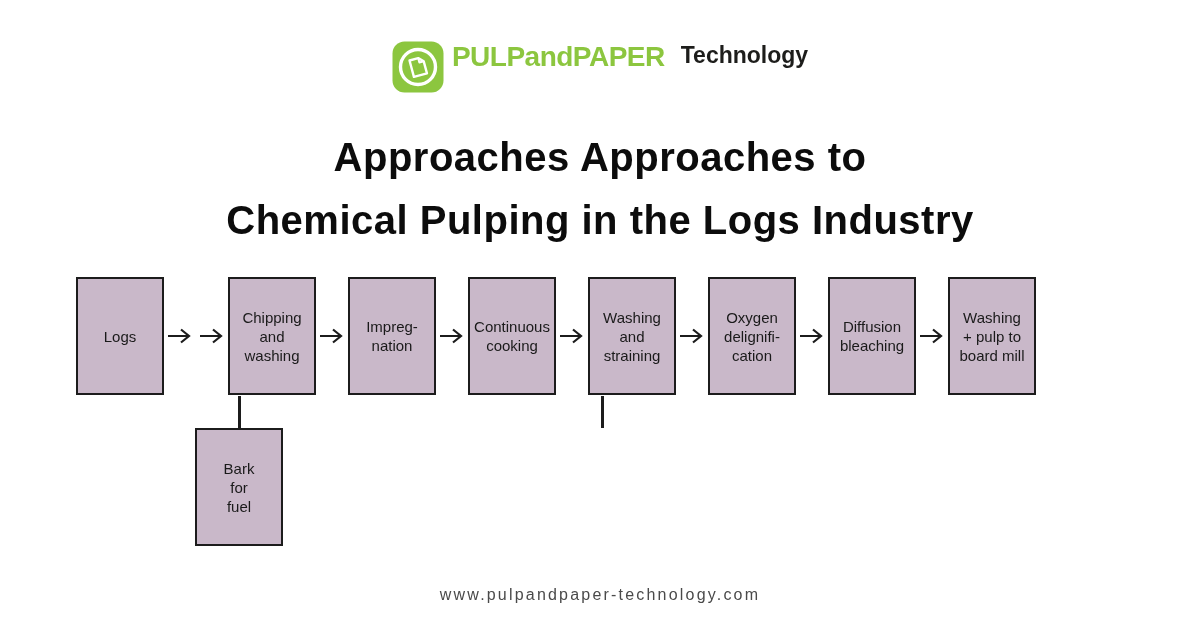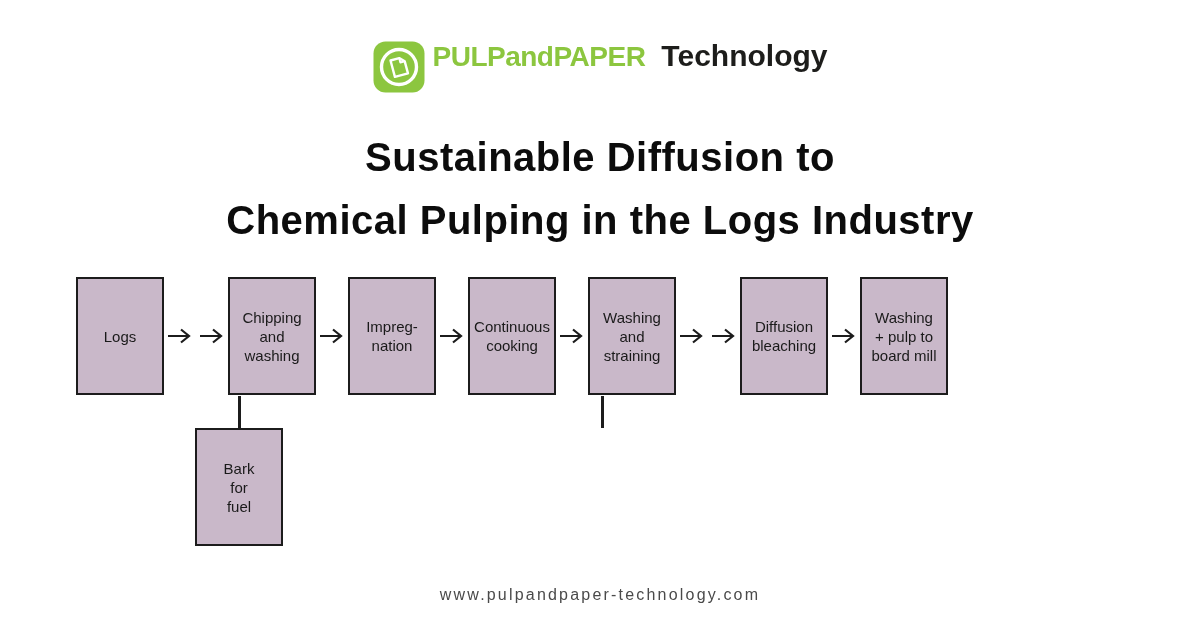--- a/index.html
+++ b/index.html
@@ -15,21 +15,21 @@
   }
   .canvas { position:absolute; left:0; top:0; width:1200px; height:630px; background:#ffffff; }
 
   
   .logo { position:absolute; top:41px; left:0; width:100%;
           display:flex; justify-content:center; align-items:flex-start; gap:8px; }
   .logo-icon svg { display:block; }
   .logo-text { display:flex; flex-direction:row; padding-top:2px;gap:16px; }
   .logo-line1 { font-weight:bold; font-size:28px; line-height:28px;
                 color:var(--green); letter-spacing:-0.5px; white-space:nowrap; }
-  .logo-line2 { font-weight:bold; font-size:30px; line-height:25px; color:#1d1d1b; }
+  .logo-line2 { font-weight:bold; font-size:23px; line-height:25px; color:#1d1d1b; }
 
   
   .title { position:absolute; top:126px; left:0; width:100%;
            text-align:center; font-weight:bold; font-size:40px;
            line-height:63px; color:#0c0c0c; letter-spacing:0.5px; }
   .title span { display:block; }
 
   
   .flow-row { position:absolute; left:76px; top:277px; display:flex; align-items:center; }
   .fbox {
@@ -77,21 +77,21 @@
         </g>
       </svg>
     </span>
     <span class="logo-text">
       <span class="logo-line1"><span>PULP</span><span>and</span><span>PAPER</span></span>
       <span class="logo-line2">Technology</span>
     </span>
   </header>
 
   <h1 class="title">
-    <span>Sustainable Diffusion to</span>
+    <span>Approaches Approaches to</span>
     <span>Chemical Pulping in the Logs Industry</span>
   </h1>
 
   <div class="flow-row">
     <div class="fbox">Logs</div>
     <span class="arrow-cell">
         <svg width="26" height="18" viewBox="0 0 26 18">
           <line x1="1" y1="9" x2="21" y2="9" stroke="#1c1c1c" stroke-width="2"></line>
           <polyline points="14,2.5 22,9 14,15.5" fill="none" stroke="#1c1c1c" stroke-width="2.2"></polyline>
         </svg>
@@ -129,20 +129,23 @@
       </span>
     <div class="fbox">Washing
 and
 straining</div>
     <span class="arrow-cell">
         <svg width="26" height="18" viewBox="0 0 26 18">
           <line x1="1" y1="9" x2="21" y2="9" stroke="#1c1c1c" stroke-width="2"></line>
           <polyline points="14,2.5 22,9 14,15.5" fill="none" stroke="#1c1c1c" stroke-width="2.2"></polyline>
         </svg>
       </span>
+    <div class="fbox">Oxygen
+delignifi-
+cation</div>
     <span class="arrow-cell">
         <svg width="26" height="18" viewBox="0 0 26 18">
           <line x1="1" y1="9" x2="21" y2="9" stroke="#1c1c1c" stroke-width="2"></line>
           <polyline points="14,2.5 22,9 14,15.5" fill="none" stroke="#1c1c1c" stroke-width="2.2"></polyline>
         </svg>
       </span>
     <div class="fbox">Diffusion
 bleaching</div>
     <span class="arrow-cell">
         <svg width="26" height="18" viewBox="0 0 26 18">

